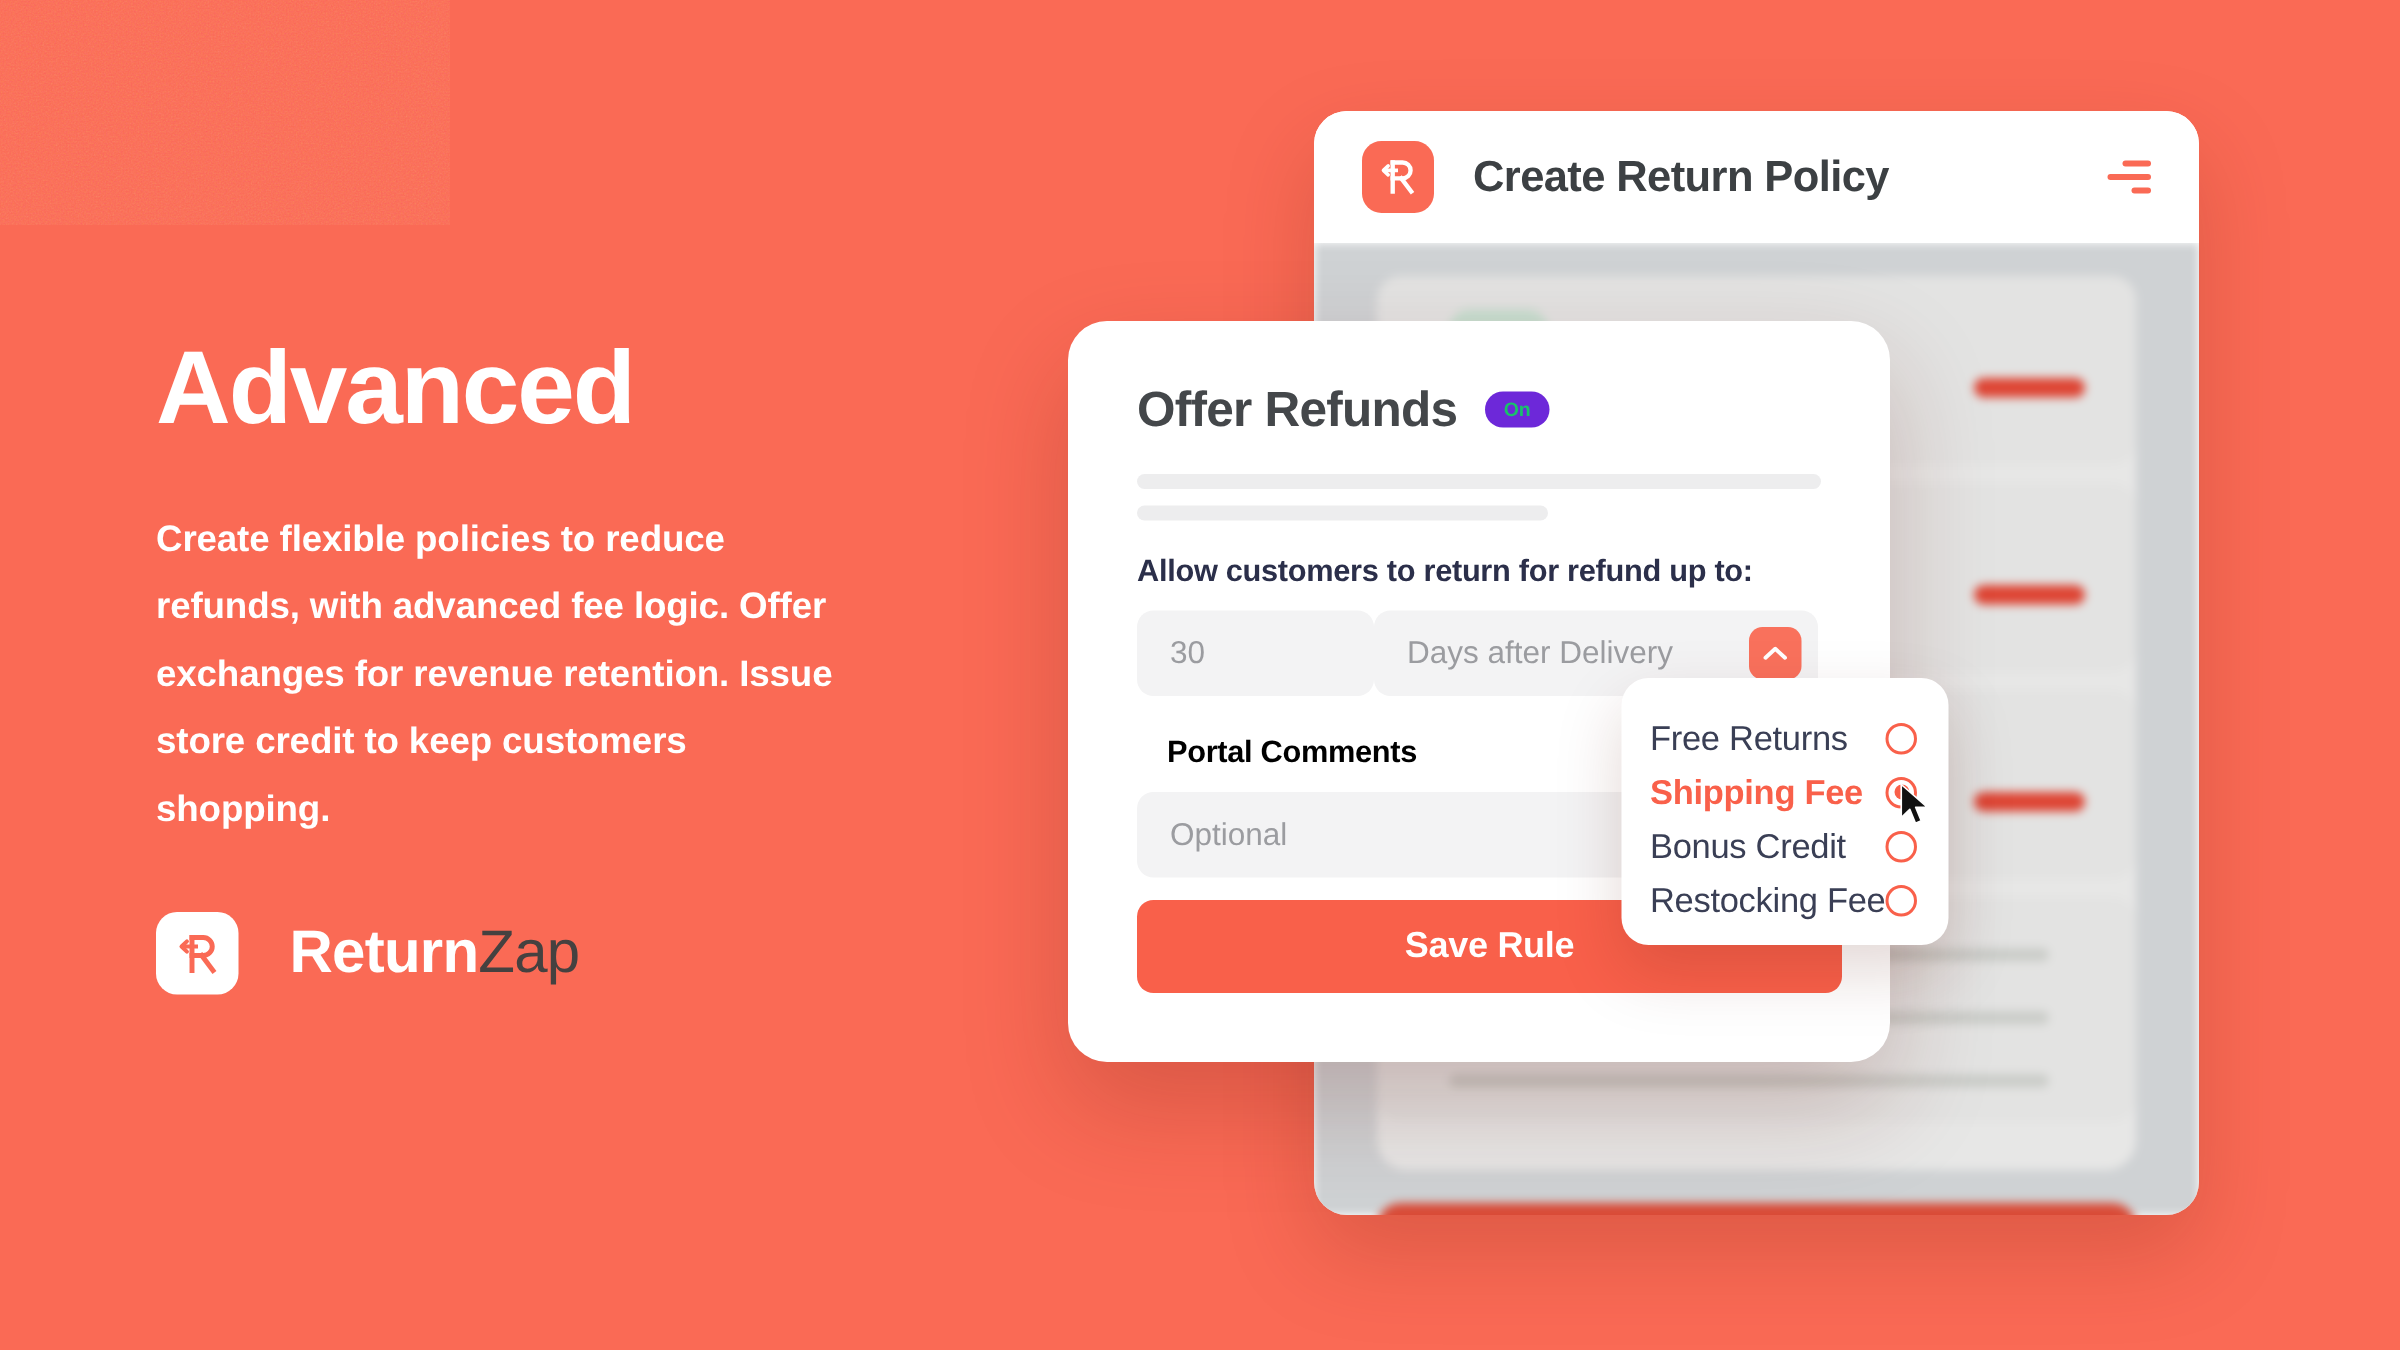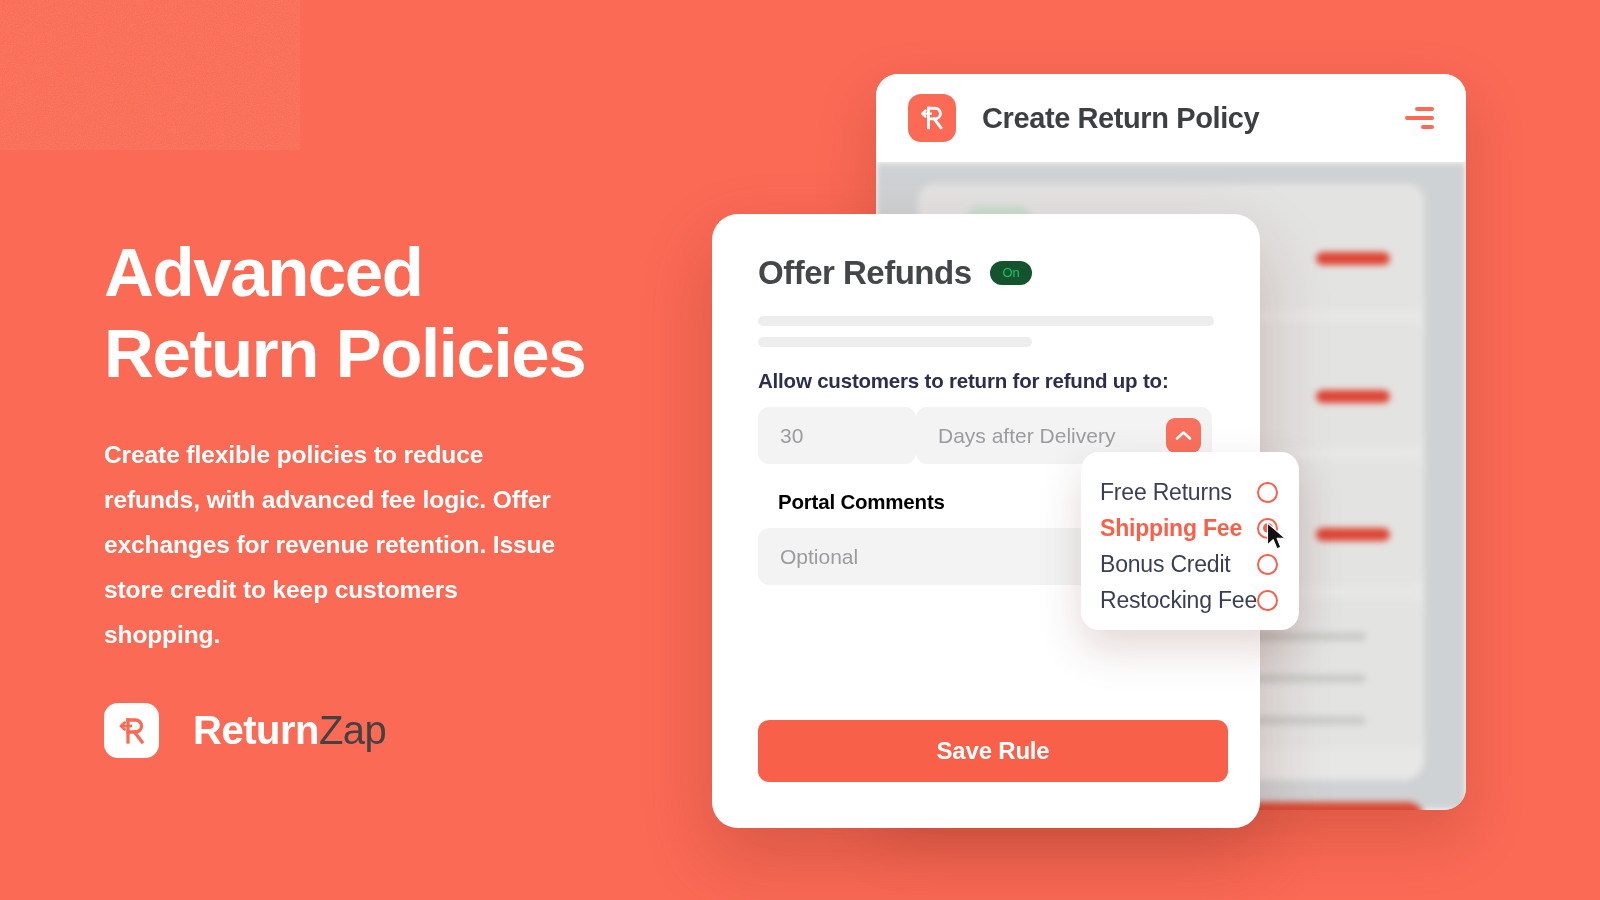--- a/index.html
+++ b/index.html
@@ -13,21 +13,21 @@
   #grain {
     position:absolute; inset:0;
     opacity:.30;
     mix-blend-mode:overlay;
     pointer-events:none;
     z-index:1;
   }
 
   
   .left-col{
-    position:absolute; left:104px; top:232px; width:600px; z-index:4;
+    position:absolute; left:104px; top:218px; width:600px; z-index:4;
   }
   .headline{
     color:#fff;
     font-size:69px;
     line-height:81px;
     font-weight:700;
     letter-spacing:-1.4px;
   }
   .subcopy{
     margin-top:38px;
@@ -119,31 +119,31 @@
     position:absolute; right:34px; height:13px; width:74px;
     border-radius:7px; background:#de4534;
   }
   .big-red{
     position:absolute; left:42px; top:640px; width:506px; height:78px;
     border-radius:16px; background:#d94b37;
   }
 
   
   .modal{
-    position:absolute; left:-164px; top:140px; width:548px; height:614px;
+    position:absolute; left:-164px; top:140px; width:548px; height:494px;
     background:#ffffff; border-radius:26px;
     box-shadow:0 30px 70px rgba(100,25,12,.22);
     padding:40px 46px 0 46px;
     z-index:5;
   }
   .modal-head{ display:flex; align-items:center; gap:18px; }
   .modal-title{ font-size:33px; font-weight:700; color:#44474a; letter-spacing:-.5px; }
   .on-pill{
-    background:#14532d; color:#19c26a; border-radius:12px;
-    padding:4px 13px 5px; font-size:13px; font-weight:400; letter-spacing:-.2px;
+    background:#6d28d9; color:#19c26a; border-radius:12px;
+    padding:4px 13px 5px; font-size:13px; font-weight:700; letter-spacing:-.2px;
   }
   .skel{ height:10px; border-radius:6px; background:#ededee; }
   .skel.s1{ margin-top:24px; width:100%; }
   .skel.s2{ margin-top:11px; width:60%; }
 
   .field-label{
     margin-top:22px; font-size:20.5px; font-weight:700; color:#2b2f4a;
     letter-spacing:-.2px;
   }
   .field-row{ margin-top:14px; display:flex; }
@@ -205,21 +205,20 @@
 <svg id="grain" xmlns="http://www.w3.org/2000/svg">
   <filter id="n">
       <feTurbulence type="fractalNoise" baseFrequency="0.9" numOctaves="3" stitchTiles="stitch"></feTurbulence>
     </filter>
   <rect width="100%" height="100%" filter="url(#n)"></rect>
 </svg>
 
 <div class="left-col">
   <h1 class="headline">
     <span>Advanced</span><br>
-    <span>Return Policies</span>
   </h1>
   <p class="subcopy">Create flexible policies to reduce refunds, with advanced fee logic. Offer exchanges for revenue retention. Issue store credit to keep customers shopping.</p>
 
   <div class="logo-row">
     <span class="logo-tile">
       <svg width="34" height="34" viewBox="0 0 34 34">
         <path d="M13 6 H20.5 A6 6 0 0 1 20.5 18 H13" fill="none" stroke="#FA6A55" stroke-width="3.3" stroke-linecap="square"></path>
         <path d="M13 6 V28" fill="none" stroke="#FA6A55" stroke-width="3.3" stroke-linecap="square"></path>
         <path d="M19.5 18 L27 28" fill="none" stroke="#FA6A55" stroke-width="3.3" stroke-linecap="square"></path>
         <path d="M6 12 H17" fill="none" stroke="#FA6A55" stroke-width="2.7"></path>

